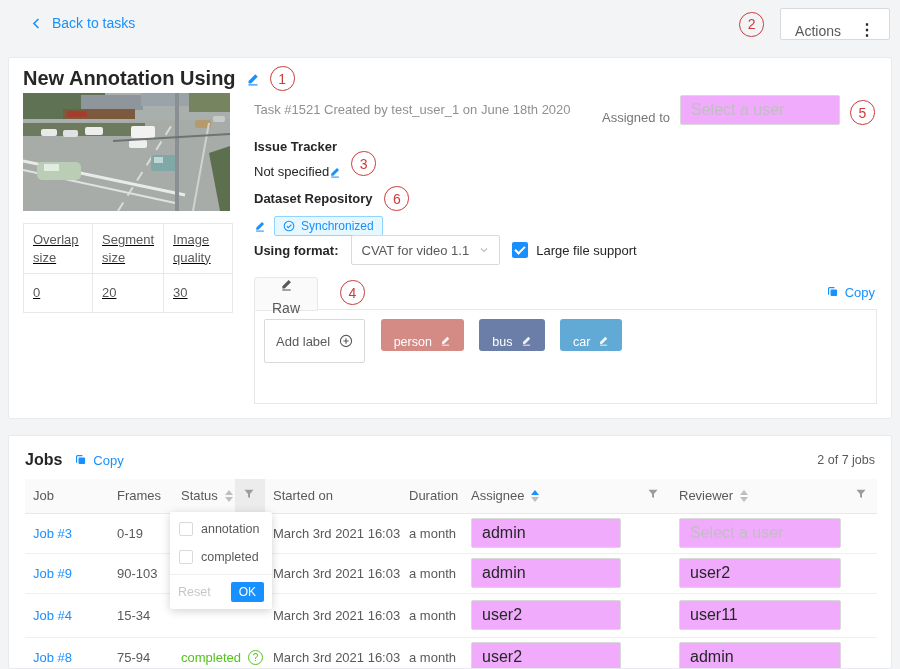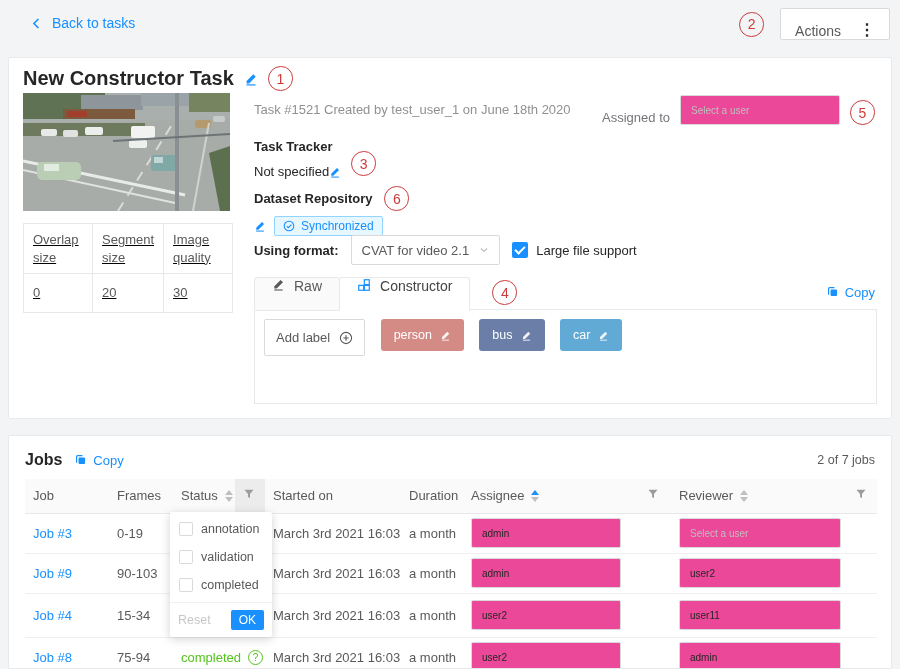--- a/index.html
+++ b/index.html
@@ -35,21 +35,21 @@
   .params-table th, .params-table td { border:1px solid #e8e8e8; text-align:left; font-weight:400;
     color:#595959; width:69px; padding:7px 9px; line-height:1.35; vertical-align:top; }
   .params-table td { padding:10px 9px; }
 
   .right-col { position:absolute; left:245px; top:0; right:14px; bottom:0; }
   .meta-line { position:absolute; left:0; top:44px; font-size:13px; color:#8f9092; }
 
   .assigned { position:absolute; top:37px; right:2px; display:flex; align-items:flex-end; gap:10px; }
   .assigned-label { font-size:13px; color:#74767a; }
   .ant-input { height:30px; border:1px solid #d9d9d9; border-radius:2px; padding:0 10px;
-    font-size:10px; color:#262626; font-family:"Liberation Sans", sans-serif; outline:none; background:#ec4899; }
+    font-size:16px; color:#262626; font-family:"Liberation Sans", sans-serif; outline:none; background:#f0abfc; }
   .ant-input::placeholder { color:#bfbfbf; }
   .assigned .ant-input { width:160px; }
 
   .sec-label { font-size:13px; font-weight:700; color:#262626; }
   .issue-sec { position:absolute; left:0; top:81px; }
   .issue-val-row { margin-top:5px; font-size:13px; color:#262626; display:flex; align-items:center; }
   .issue-sec .ann { position:relative; top:-8px; margin-left:10px; }
 
   .repo-sec { position:absolute; left:0; top:128px; }
   .repo-label-row { display:flex; align-items:center; gap:12px; }
@@ -61,34 +61,34 @@
   .ant-select { position:relative; display:flex; align-items:center; gap:10px; height:30px;
     border:1px solid #d9d9d9; border-radius:2px; background:#fff; padding:0 10px; font-size:13px;
     color:#595959; cursor:pointer; }
   .checkbox-wrap { display:flex; align-items:center; gap:8px; cursor:pointer; }
   .cb { width:16px; height:16px; background:#1890ff; border-radius:2px; position:relative; }
   .cb::after { content:''; position:absolute; left:5px; top:2px; width:4px; height:8px;
     border-right:2px solid #fff; border-bottom:2px solid #fff; transform:rotate(45deg); }
   .cb-label { font-size:13px; color:#262626; }
 
   .tab-row { position:absolute; left:0; right:0; top:217px; height:35px; display:flex; align-items:flex-end; z-index:2; }
-  .tab { height:34px; display:flex; align-items:flex-start; gap:9px; padding:0 17px; font-size:14px;
+  .tab { height:34px; display:flex; align-items:center; gap:9px; padding:0 17px; font-size:14px;
     background:#fafafa; border:1px solid #e8e8e8; border-radius:3px 3px 0 0; color:#595959;
-    cursor:pointer; margin-bottom:-1px; }
+    cursor:pointer; margin-bottom:-1px;flex-direction:column; }
   .tab + .tab { margin-left:-1px; }
   .tab.active { background:#fff; color:#434343; border-bottom:1px solid #fff; }
   .tab-row .ann { align-self:center; margin-left:22px; }
   .copy-link { margin-left:auto; align-self:center; display:flex; align-items:flex-start; gap:6px;
     color:#1890ff; font-size:13px; cursor:pointer; margin-right:2px; }
 
   .tab-panel { position:absolute; left:0; right:0; top:251px; bottom:14px; border:1px solid #e8e8e8; padding:9px; z-index:1; }
-  .add-label-btn { height:37px; background:#fff; border:1px solid #d9d9d9; border-radius:2px;
+  .add-label-btn { height:44px; background:#fff; border:1px solid #d9d9d9; border-radius:2px;
     padding:16px 11px; font-size:13px; color:#595959; display:inline-flex; align-items:center; gap:9px; cursor:pointer;
     font-family:"Liberation Sans", sans-serif;justify-content:space-between; }
-  .chip { display:inline-flex; align-items:center; gap:8px; height:28px; padding:16px 13px; border-radius:3px;
+  .chip { display:inline-flex; gap:8px; height:28px; padding:16px 13px; border-radius:3px;
     color:#fff; font-size:12.5px; margin-left:11px; vertical-align:top; cursor:pointer; }
   .chip .edit-ic { color:#fff; opacity:.9; }
 
   
   .jobs-head { position:absolute; left:16px; right:16px; top:11px; height:26px; display:flex; align-items:center; }
   .jobs-title { font-size:16px; font-weight:700; color:#262626; }
   .jobs-head .copy-link { margin-left:12px; margin-right:0; }
   .jobs-count { margin-left:auto; font-size:12.5px; color:#595959; }
 
   .jobs-table { position:absolute; left:16px; top:43px; width:852px; border-collapse:collapse;
@@ -142,21 +142,21 @@
     <span class="ann">2</span>
     <button class="actions-btn">
       <span>Actions</span>
       <span class="kebab">⋮</span>
     </button>
   </div>
 
   <div class="card main-card">
 
     <div class="title-row">
-      <span class="task-title">New Constructor Task</span>
+      <span class="task-title">New Annotation Using</span>
       <span class="edit-ic">
         <svg width="14" height="14" viewBox="0 0 20 20">
             <path d="M13.3 3.2l3.5 3.5L7.2 16.3H3.7v-3.5L13.3 3.2z" fill="currentColor"></path>
             <rect x="3.5" y="17.6" width="13" height="1.7" fill="currentColor"></rect>
           </svg>
       </span>
       <span class="ann">1</span>
     </div>
 
     <svg class="thumb" viewBox="0 0 207 118">
@@ -208,21 +208,21 @@
     <div class="right-col">
       <div class="meta-line">Task #1521 Created by test_user_1 on June 18th 2020</div>
 
       <div class="assigned">
         <span class="assigned-label">Assigned to</span>
         <input class="ant-input" placeholder="Select a user" style="">
         <span class="ann">5</span>
       </div>
 
       <div class="issue-sec">
-        <div class="sec-label">Task Tracker</div>
+        <div class="sec-label">Issue Tracker</div>
         <div class="issue-val-row">
           <span>Not specified</span>
           <span class="edit-ic">
             <svg width="12" height="12" viewBox="0 0 20 20">
                 <path d="M13.3 3.2l3.5 3.5L7.2 16.3H3.7v-3.5L13.3 3.2z" fill="currentColor"></path>
                 <rect x="3.5" y="17.6" width="13" height="1.7" fill="currentColor"></rect>
               </svg>
           </span>
           <span class="ann">3</span>
         </div>
@@ -248,21 +248,21 @@
                 </svg>
             </span>
             <span>Synchronized</span>
           </span>
         </div>
       </div>
 
       <div class="format-row">
         <span class="sec-label">Using format:</span>
         <div class="ant-select">
-          <span>CVAT for video 2.1</span>
+          <span>CVAT for video 1.1</span>
           <span style="display:inline-flex">
             <svg width="10" height="10" viewBox="0 0 20 20" fill="none" stroke="#bfbfbf" stroke-width="2.4">
                 <path d="M4 7l6 6 6-6"></path>
               </svg>
           </span>
         </div>
         <span class="checkbox-wrap">
           <span class="cb"></span>
           <span class="cb-label">Large file support</span>
         </span>
@@ -270,30 +270,20 @@
 
       <div class="tab-row">
         <div class="tab">
           <span class="edit-ic" style="color:#595959">
             <svg width="13" height="13" viewBox="0 0 20 20">
                 <path d="M13.3 3.2l3.5 3.5L7.2 16.3H3.7v-3.5L13.3 3.2z" fill="currentColor"></path>
                 <rect x="3.5" y="17.6" width="13" height="1.7" fill="currentColor"></rect>
               </svg>
           </span>
           <span>Raw</span>
-        </div>
-        <div class="tab active">
-          <span style="color:#1890ff; display:inline-flex">
-            <svg width="14" height="14" viewBox="0 0 20 20" fill="none" stroke="currentColor" stroke-width="1.7">
-                <rect x="2.5" y="10.5" width="7" height="7"></rect>
-                <rect x="10.5" y="10.5" width="7" height="7"></rect>
-                <rect x="10.5" y="2.5" width="7" height="7"></rect>
-              </svg>
-          </span>
-          <span>Constructor</span>
         </div>
         <span class="ann">4</span>
         <span class="copy-link">
           <span style="display:inline-flex">
             <svg width="13" height="13" viewBox="0 0 20 20">
                 <path d="M13 4H5.5A1.5 1.5 0 004 5.5V15" fill="none" stroke="currentColor" stroke-width="1.8"></path>
                 <rect x="7" y="7" width="10" height="10" rx="1.5" fill="currentColor"></rect>
               </svg>
           </span>
           <span>Copy</span>
@@ -484,24 +474,20 @@
     </table>
   </div>
 
   <div class="filter-dd">
     <div class="fd-item">
       <span class="fd-check"></span>
       <span>annotation</span>
     </div>
     <div class="fd-item">
       <span class="fd-check"></span>
-      <span>validation</span>
-    </div>
-    <div class="fd-item">
-      <span class="fd-check"></span>
       <span>completed</span>
     </div>
     <div class="fd-footer">
       <span class="fd-reset">Reset</span>
       <button class="fd-ok">OK</button>
     </div>
   </div>
 
 </div>
 

